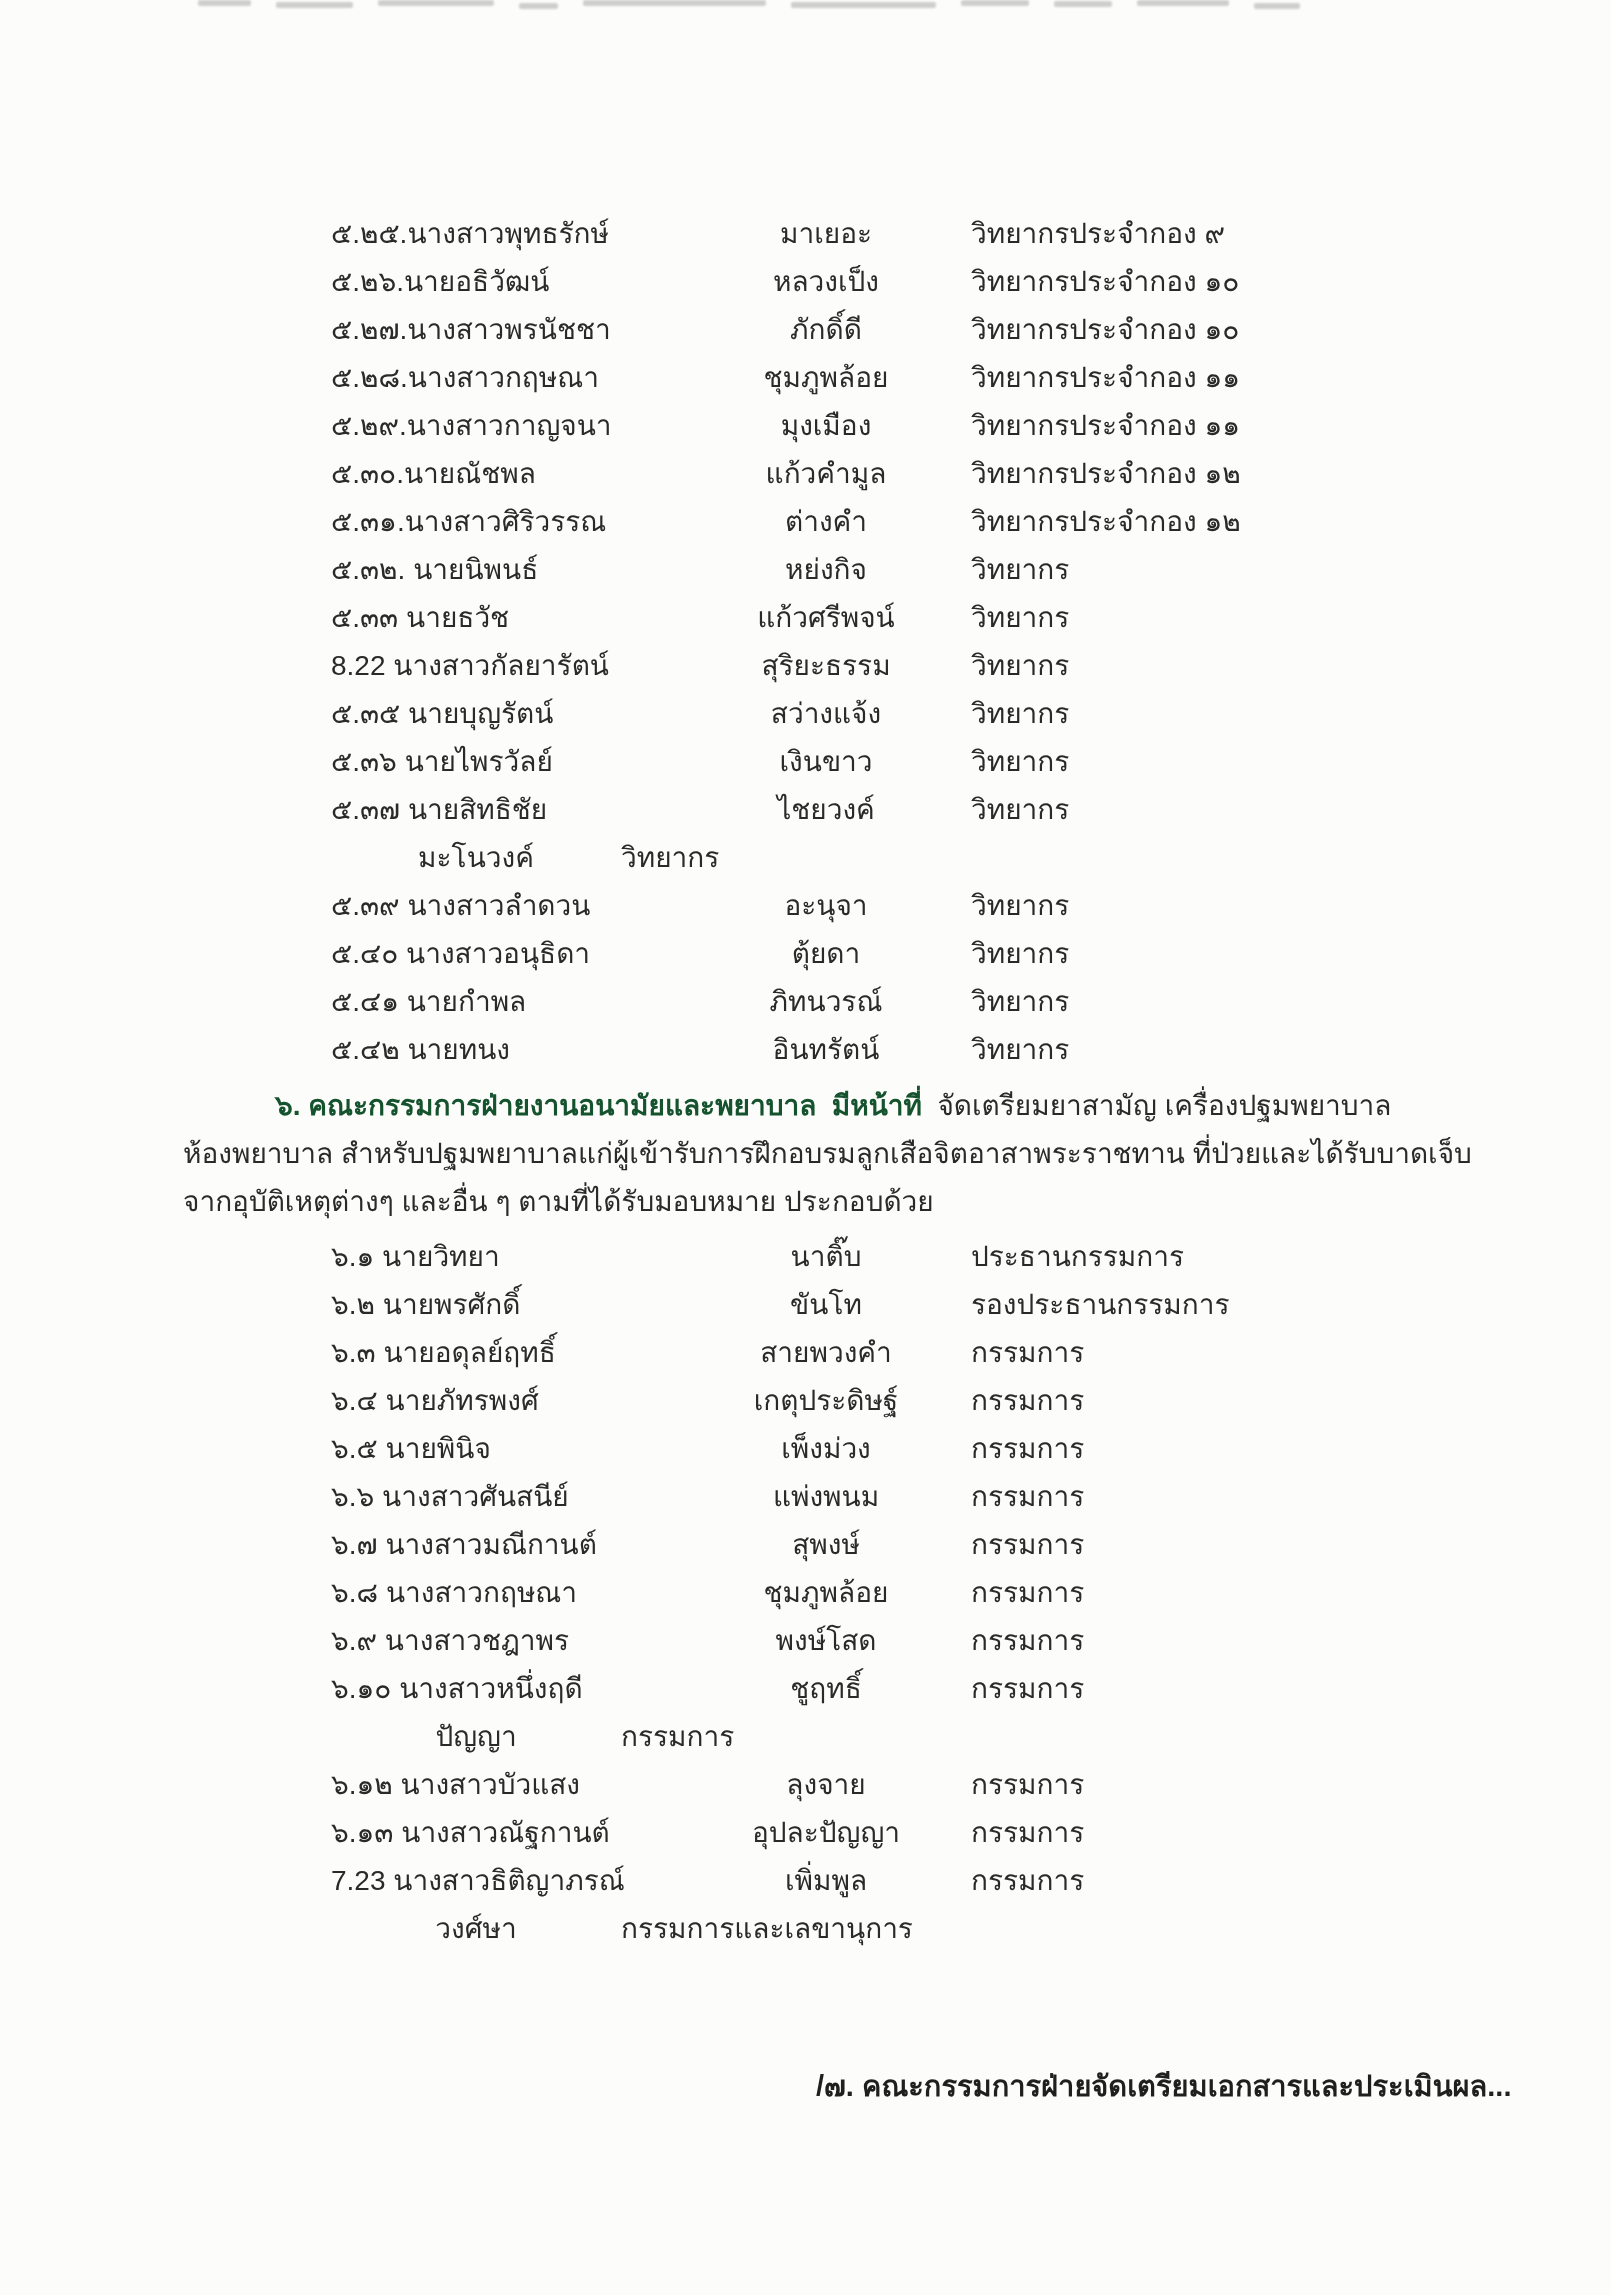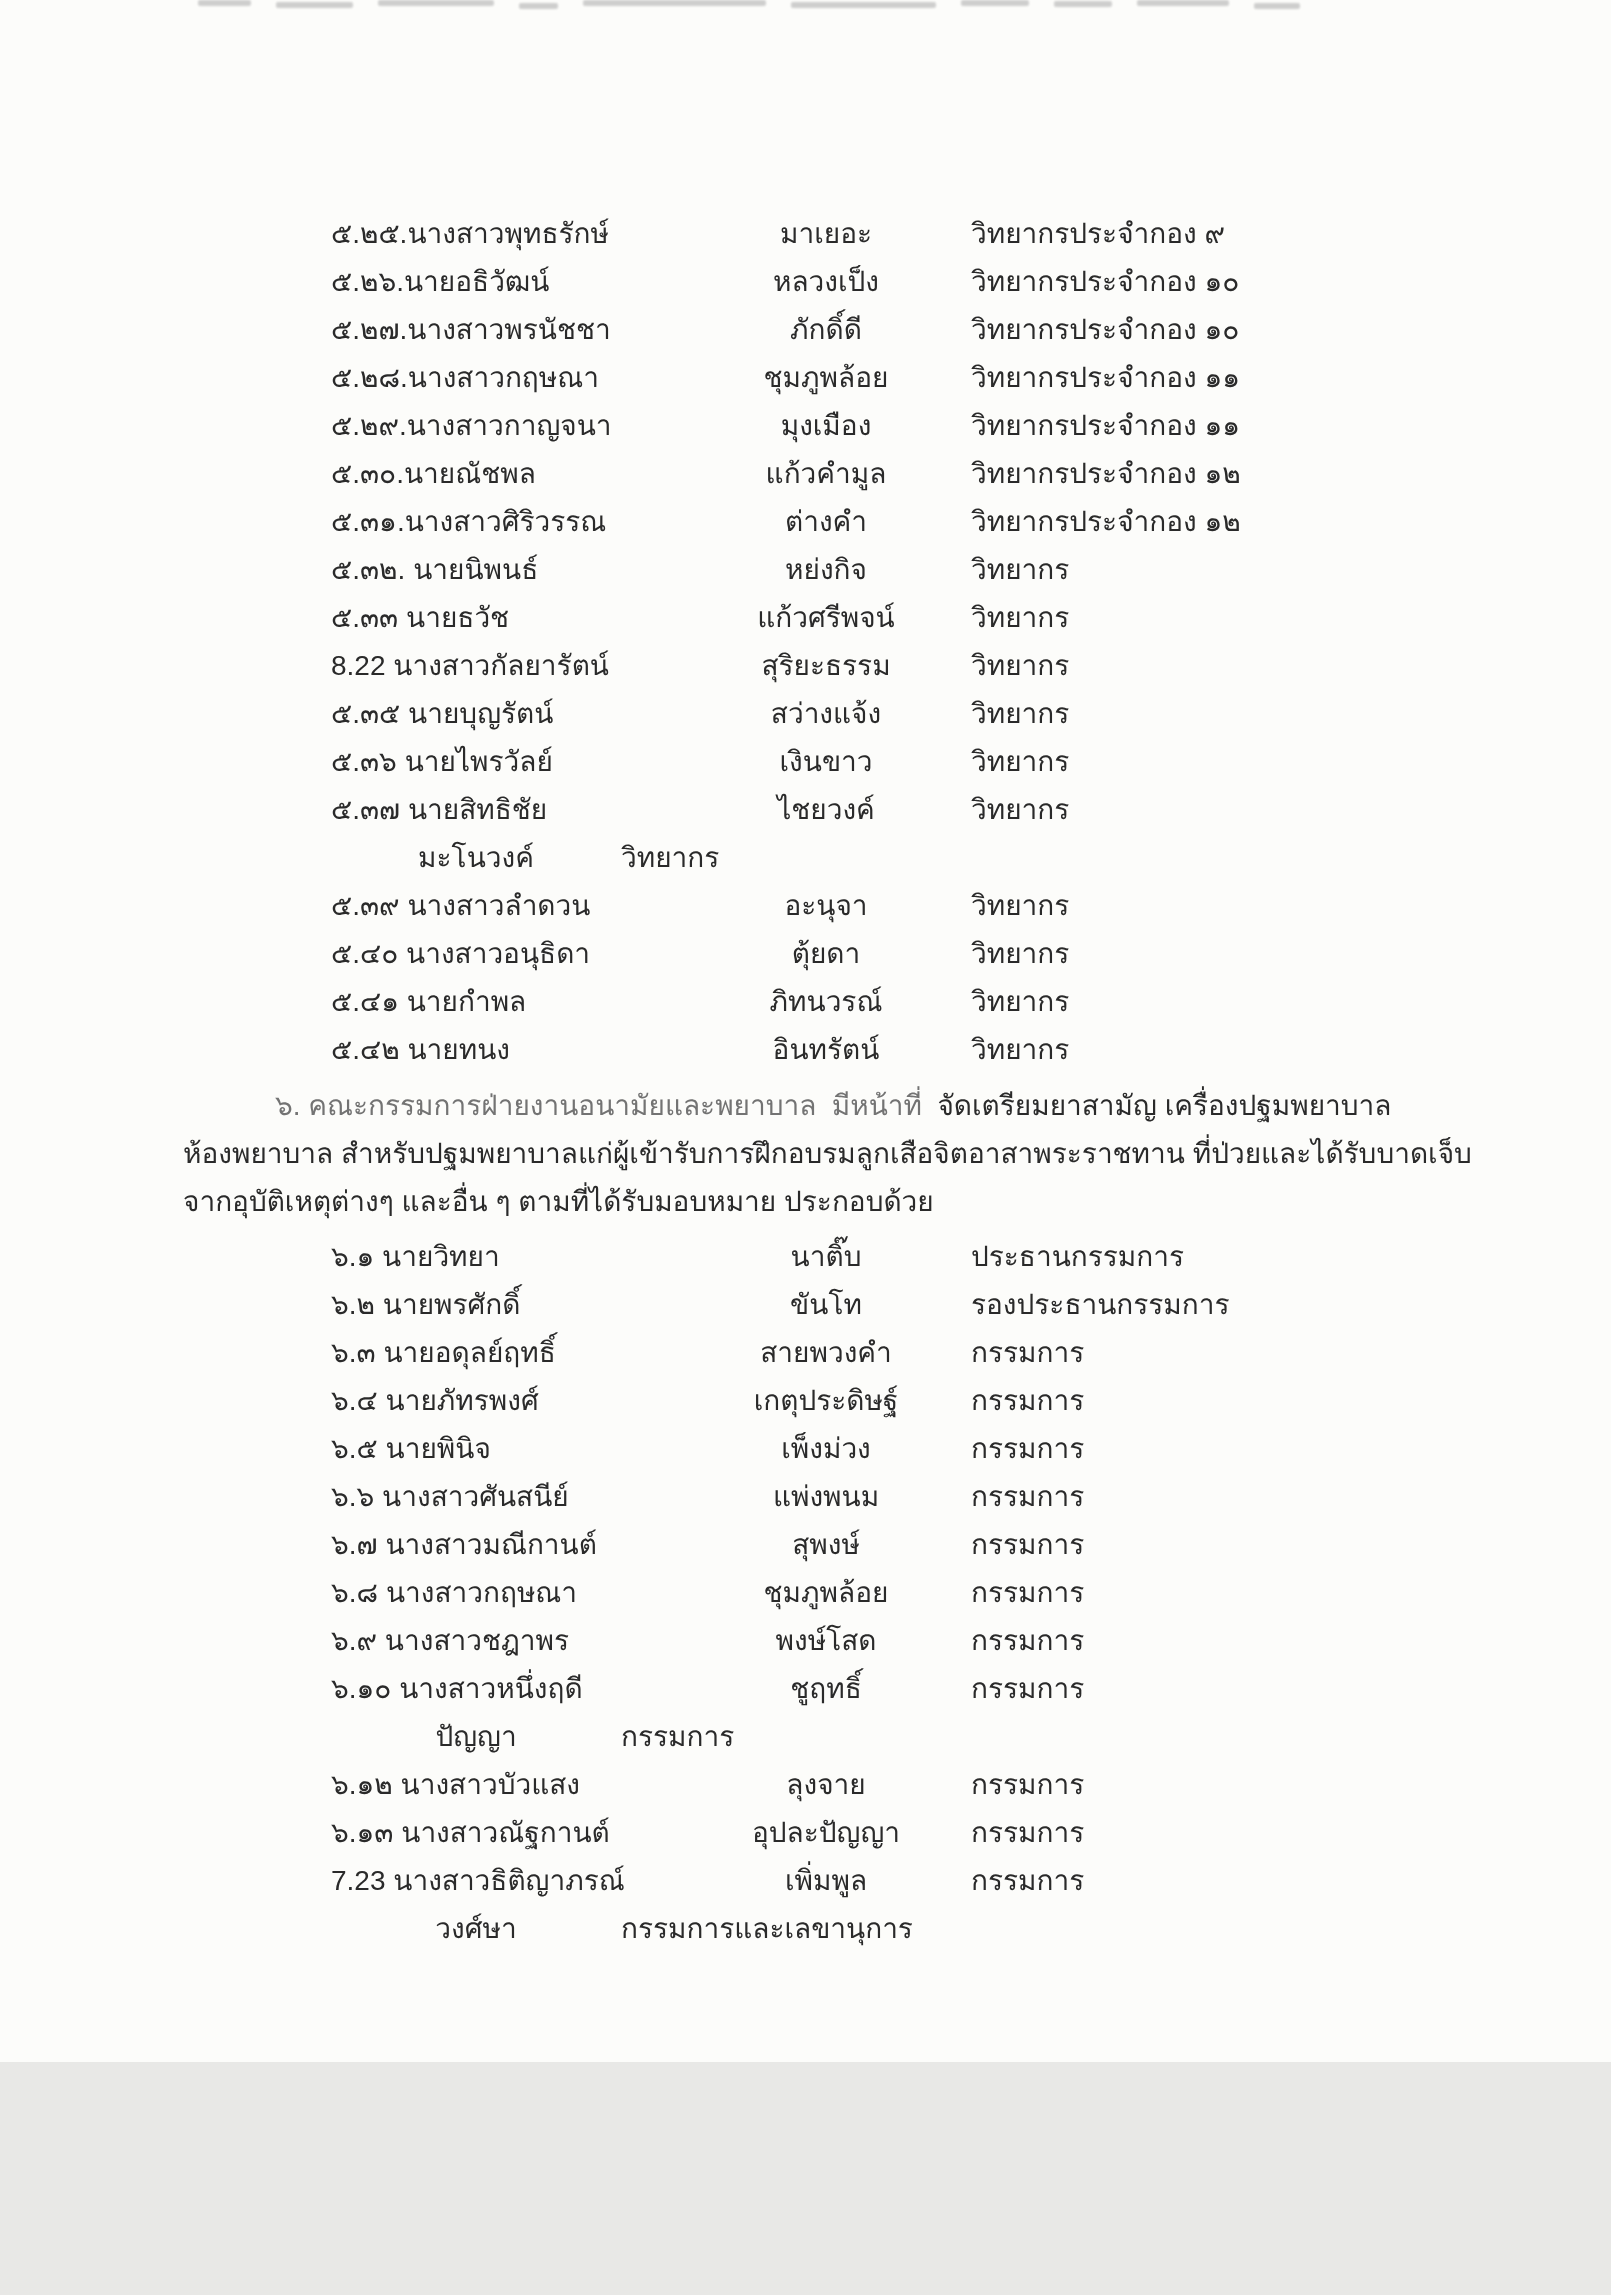--- a/index.html
+++ b/index.html
@@ -1,18 +1,18 @@
 <!DOCTYPE html>
 <html><head>
 <meta charset="utf-8">
 <style>
   html,body{margin:0;padding:0;background:#e8e8e6;}
   .page{
     position:relative;
-    width:1611px;height:2062px;
+    width:1611px;height:2295px;
     margin:0 auto;
     background:#fcfcfa;
     font-family:"Liberation Sans","DejaVu Sans",sans-serif;
     color:#2a2a2a;
     overflow:hidden;
   }
   
   .top-artifact{position:absolute;top:0;left:198px;width:1197px;height:8.7px;display:flex;gap:25px;filter:blur(1.2px);opacity:.55;}
   .top-artifact span{display:block;height:5.8px;background:#a9a9a9;border-radius:1.9px;}
   .top-artifact span:nth-child(1){width:53px;}
@@ -30,21 +30,21 @@
   .list-5{top:209px;}
   .list-6{top:1232px;}
   .row{height:48px;display:flex;align-items:center;font-size:28px;white-space:nowrap;}
   .c-name{width:350px;flex:0 0 350px;}
   .c-surname{width:290px;flex:0 0 290px;text-align:center;}
   .c-pos{flex:1;}
 
   .para{position:absolute;left:183px;right:145px;top:1081px;font-size:28px;}
   .para .line{height:48px;display:flex;align-items:center;white-space:nowrap;}
   .para .indent{padding-left:92px;}
-  .bold{font-weight:normal;color:#737373;}
+  .bold{font-weight:bold;color:#14532d;}
   .sp{margin-left:15.4px;}
 
   .footer-note{
     position:absolute;left:816px;top:2062px;height:48px;
     display:flex;align-items:center;
     font-size:29px;font-weight:bold;color:#1f1f1f;white-space:nowrap;
   }
 </style>
 </head>
 <body>

